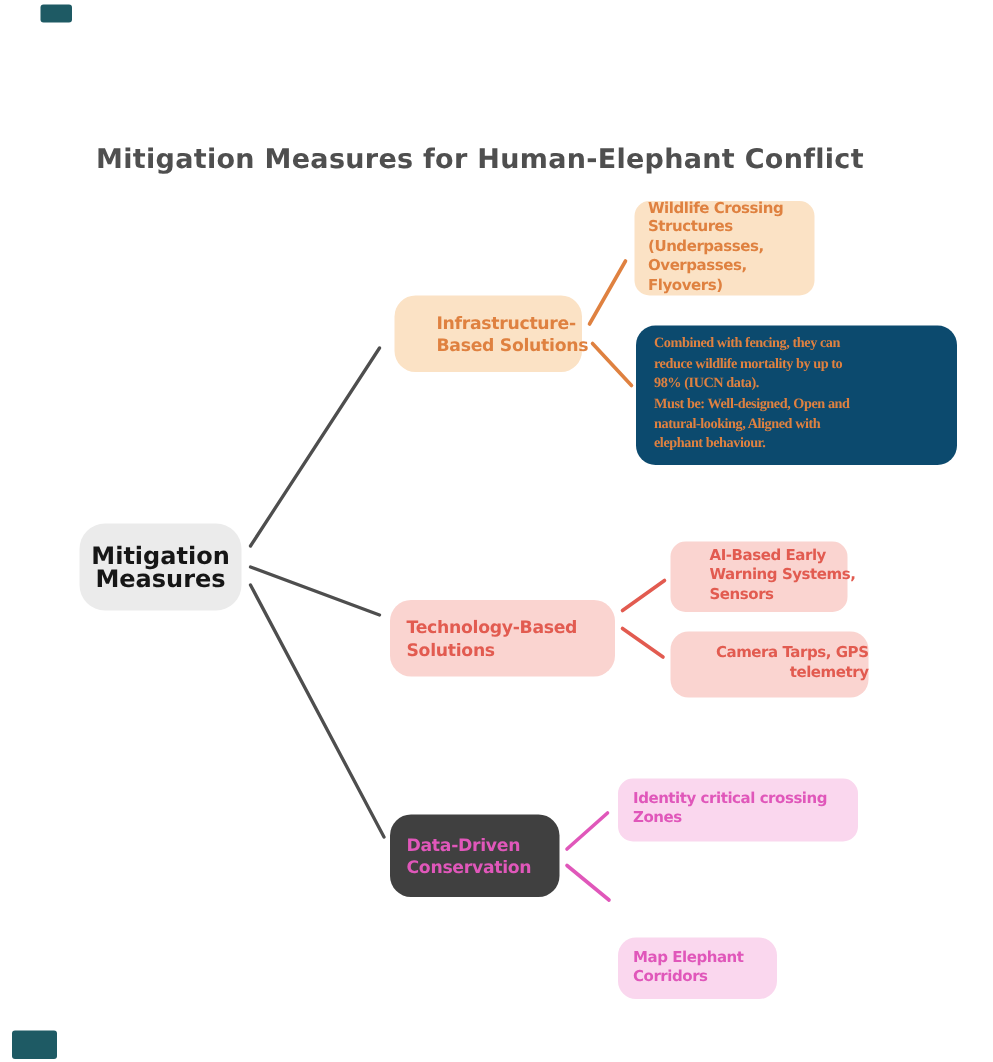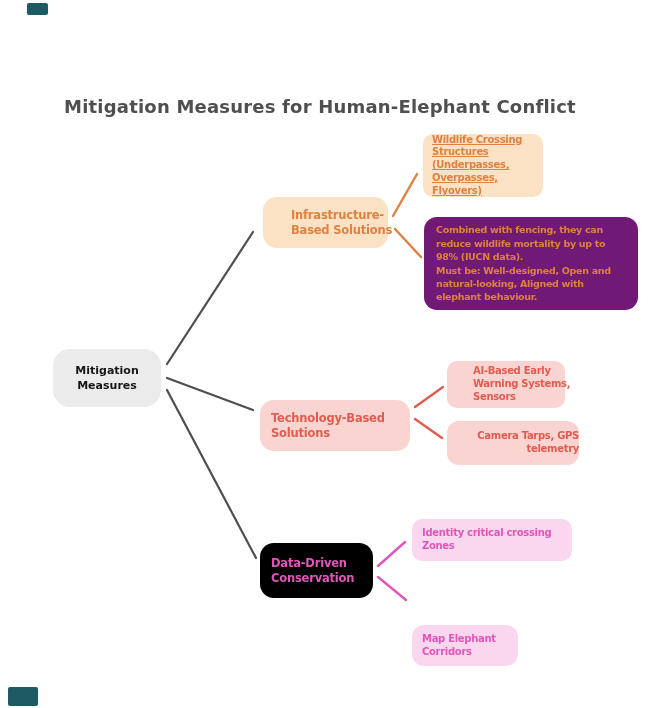--- a/index.html
+++ b/index.html
@@ -36,39 +36,39 @@
     box-sizing: border-box;
     font-weight: bold;
     display: flex;
     flex-direction: column;
     justify-content: center;
   }
   .node-root {
     left: 53px; top: 349px;
     width: 108px; height: 58px;
     border-radius: 17px;
-    font-size: 11px; line-height: 15px;
+    font-size: 16px; line-height: 15px;
     text-align: center;
     align-items: center;
     white-space: pre;
   }
   .node-branch {
     border-radius: 14px;
     font-size: 11.5px; line-height: 15px;
     letter-spacing: -0.2px;
     padding-left: 11px;
     white-space: pre;
   }
   .node-child {
     font-size: 10px; line-height: 12.8px;
     letter-spacing: -0.3px;
     white-space: pre;
   }
   .b0   { left: 263px; top: 197px; width: 125px; height: 51px; padding-left: 28px; }
-  .b0c0 { left: 423px; top: 134px; width: 120px; height: 63px; border-radius: 10px; padding-left: 9px; text-decoration: underline; }
+  .b0c0 { left: 423px; top: 134px; width: 120px; height: 63px; border-radius: 10px; padding-left: 9px; }
   .b0c1 { left: 424px; top: 217px; width: 214px; height: 93px; border-radius: 13px; padding-left: 12px;
           font-size: 9.5px; line-height: 13.4px; }
   .b1   { left: 260px; top: 388px; width: 150px; height: 51px; margin-top: 12px; }
   .b1c0 { left: 447px; top: 361px; width: 118px; height: 47px; border-radius: 10px; padding-left: 9px; }
   .b1c1 { left: 447px; top: 421px; width: 132px; height: 44px; border-radius: 12px; padding-left: 9px; }
   .b2   { left: 260px; top: 543px; width: 113px; height: 55px; }
   .b2c0 { left: 412px; top: 519px; width: 160px; height: 42px; border-radius: 10px; padding-left: 10px; }
   .b2c1 { left: 412px; top: 581px; width: 106px; height: 41px; border-radius: 12px; padding-left: 10px; }
 
   .teal-mark { position: absolute; border-radius: 2px; }
@@ -103,35 +103,35 @@
   <div class="node node-root" style="background-color: rgb(235, 235, 235); color: rgb(22, 22, 22);">Mitigation
 Measures</div>
 
   <div class="node node-branch b0" style="background-color: rgb(251, 226, 197); color: rgb(223, 129, 64);">Infrastructure-
 Based Solutions</div>
   <div class="node node-child b0c0" style="background-color: rgb(251, 226, 197); color: rgb(223, 129, 64);">Wildlife Crossing
 Structures
 (Underpasses,
 Overpasses,
 Flyovers)</div>
-  <div class="node node-child b0c1" style="background-color: #701a75; color: rgb(223, 129, 64);">Combined with fencing, they can
+  <div class="node node-child b0c1" style="background-color: #0c4a6e; color: rgb(223, 129, 64); font-family: Liberation Serif, serif;">Combined with fencing, they can
 reduce wildlife mortality by up to
 98% (IUCN data).
 Must be: Well-designed, Open and
 natural-looking, Aligned with
 elephant behaviour.</div>
 
   <div class="node node-branch b1" style="background-color: rgb(250, 212, 208); color: rgb(226, 91, 80);">Technology-Based
 Solutions</div>
   <div class="node node-child b1c0" style="background-color: rgb(250, 212, 208); color: rgb(226, 91, 80); padding-left: 26px;">AI-Based Early
 Warning Systems,
 Sensors</div>
   <div class="node node-child b1c1" style="background-color: rgb(250, 212, 208); color: rgb(226, 91, 80); text-align: right;">Camera Tarps, GPS
 telemetry</div>
 
-  <div class="node node-branch b2" style="background-color: #000000; color: rgb(224, 87, 186);">Data-Driven
+  <div class="node node-branch b2" style="background-color: #404040; color: rgb(224, 87, 186);">Data-Driven
 Conservation</div>
   <div class="node node-child b2c0" style="background-color: rgb(250, 215, 238); color: rgb(224, 87, 186);">Identity critical crossing
 Zones</div>
   <div class="node node-child b2c1" style="background-color: rgb(250, 215, 238); color: rgb(224, 87, 186); margin-top: 44px;">Map Elephant
 Corridors</div>
 
 </div>
 
 </body></html>

